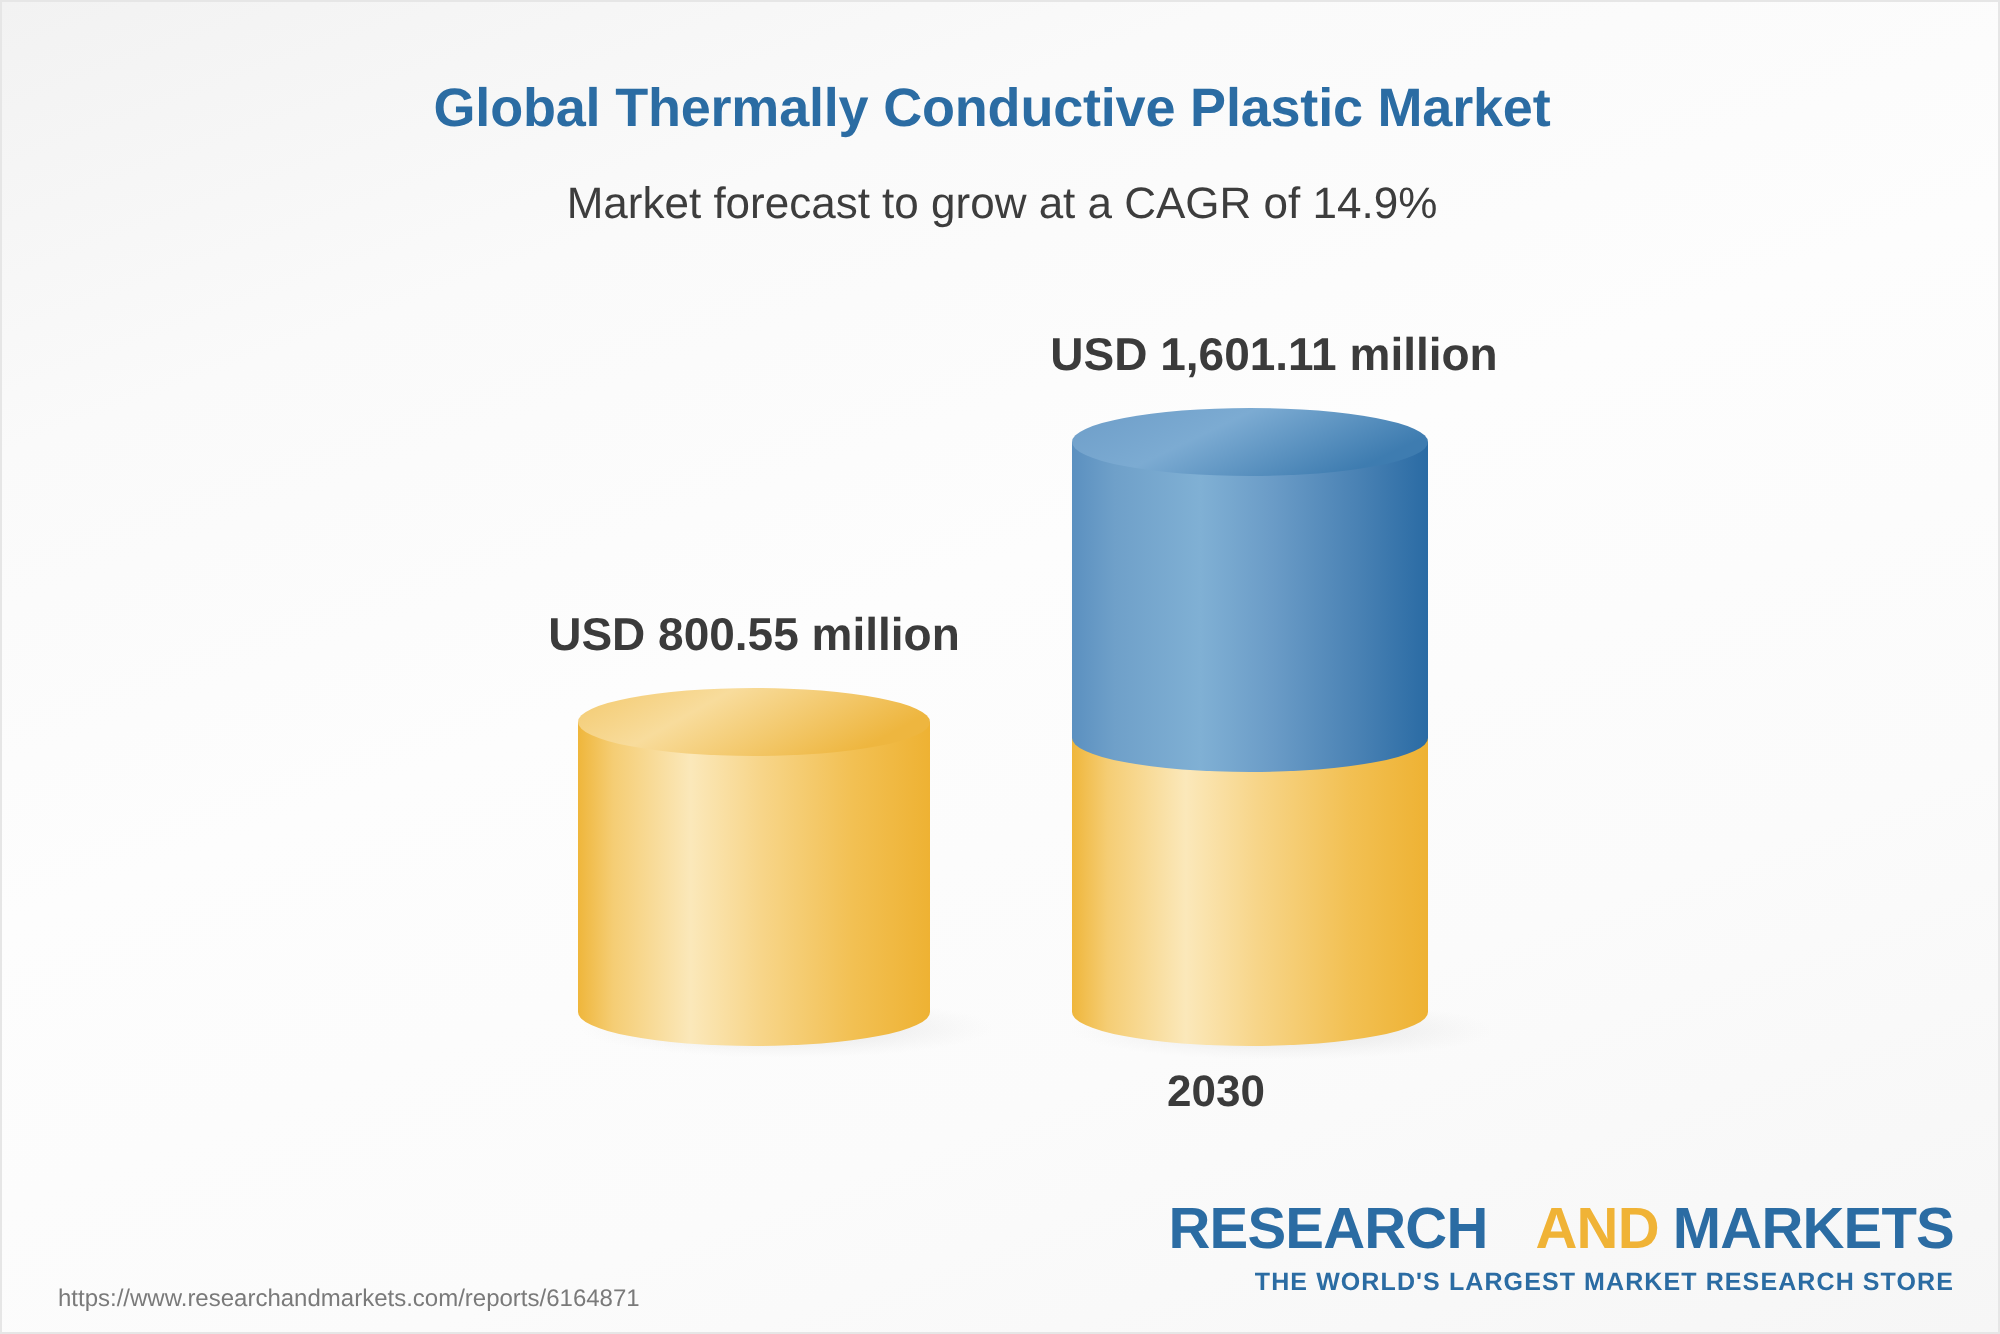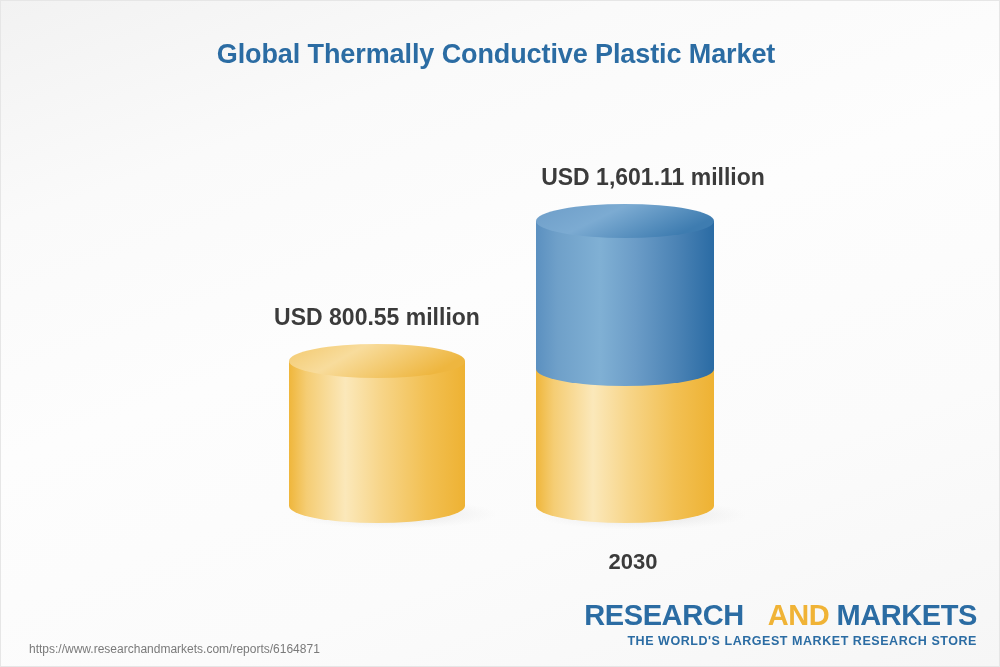--- a/index.html
+++ b/index.html
@@ -62,43 +62,42 @@
     color: #3b3b3b;
     text-align: center;
     white-space: nowrap;
   }
   .value-label.v2025 {
     left: 256px;
     top: 303px;
     width: 240px;
   }
   .value-label.v2030 {
-    left: 512px;
+    left: 496px;
     top: 163px;
     width: 280px;
   }
 
   .cat-label {
     position: absolute;
     font-size: 22px;
     font-weight: bold;
     color: #3b3b3b;
     text-align: center;
     white-space: nowrap;
   }
   .cat-label.c2025 {
     left: 286px;
     top: 532px;
     width: 180px;
   }
   .cat-label.c2030 {
-    left: 542px;
+    left: 517px;
     top: 532px;
     width: 180px;
-    margin-top: 16px;
   }
 
   .cyl-svg {
     position: absolute;
     left: 0;
     top: 0;
     width: 1000px;
     height: 600px;
     overflow: visible;
   }
@@ -137,20 +136,21 @@
     white-space: nowrap;
   }
 </style>
 </head>
 <body>
 
 <div class="infographic">
 
   <div class="chart-title">Global Thermally Conductive Plastic Market</div>
 
+  <div class="chart-subtitle">Market forecast to grow at a CAGR of 14.9%</div>
 
   <div class="plot">
 
     <svg class="cyl-svg" viewBox="0 0 1000 600">
       <defs>
         <linearGradient id="yellowBody" x1="0" y1="0" x2="1" y2="0">
           <stop offset="0%" stop-color="#efb63b"></stop>
           <stop offset="10%" stop-color="#f5cd74"></stop>
           <stop offset="32%" stop-color="#fbe8ba"></stop>
           <stop offset="52%" stop-color="#f7d589"></stop>

